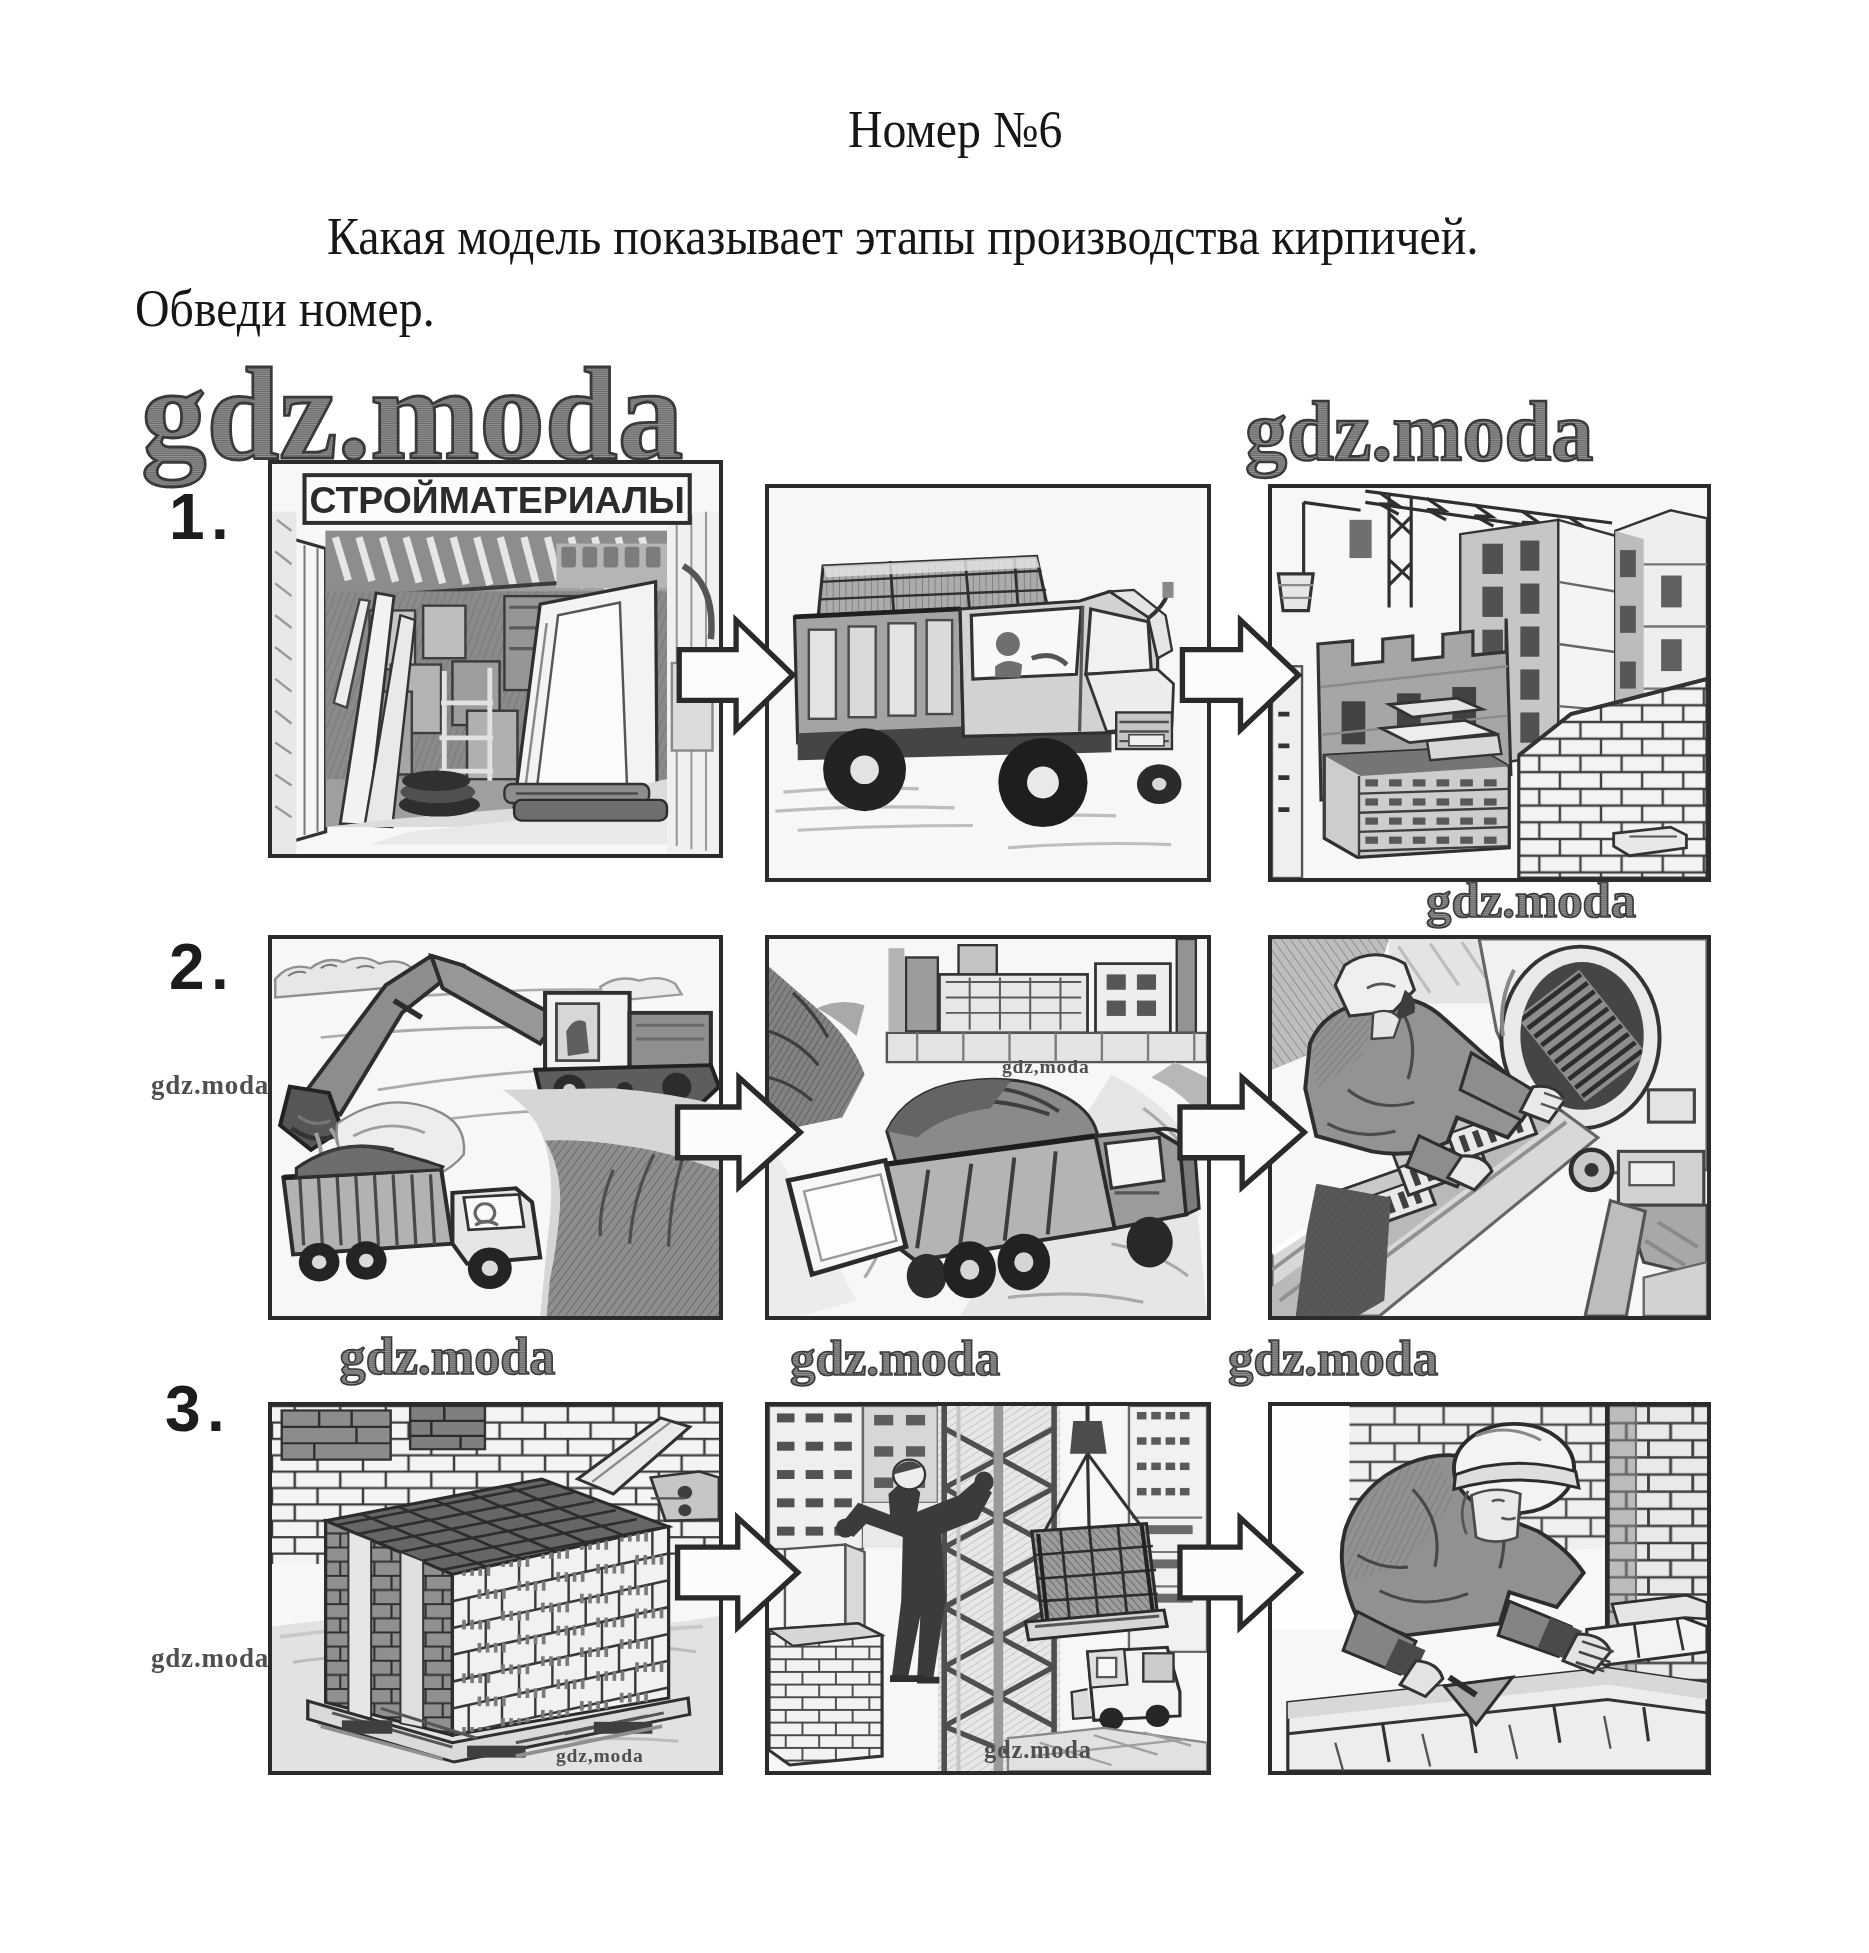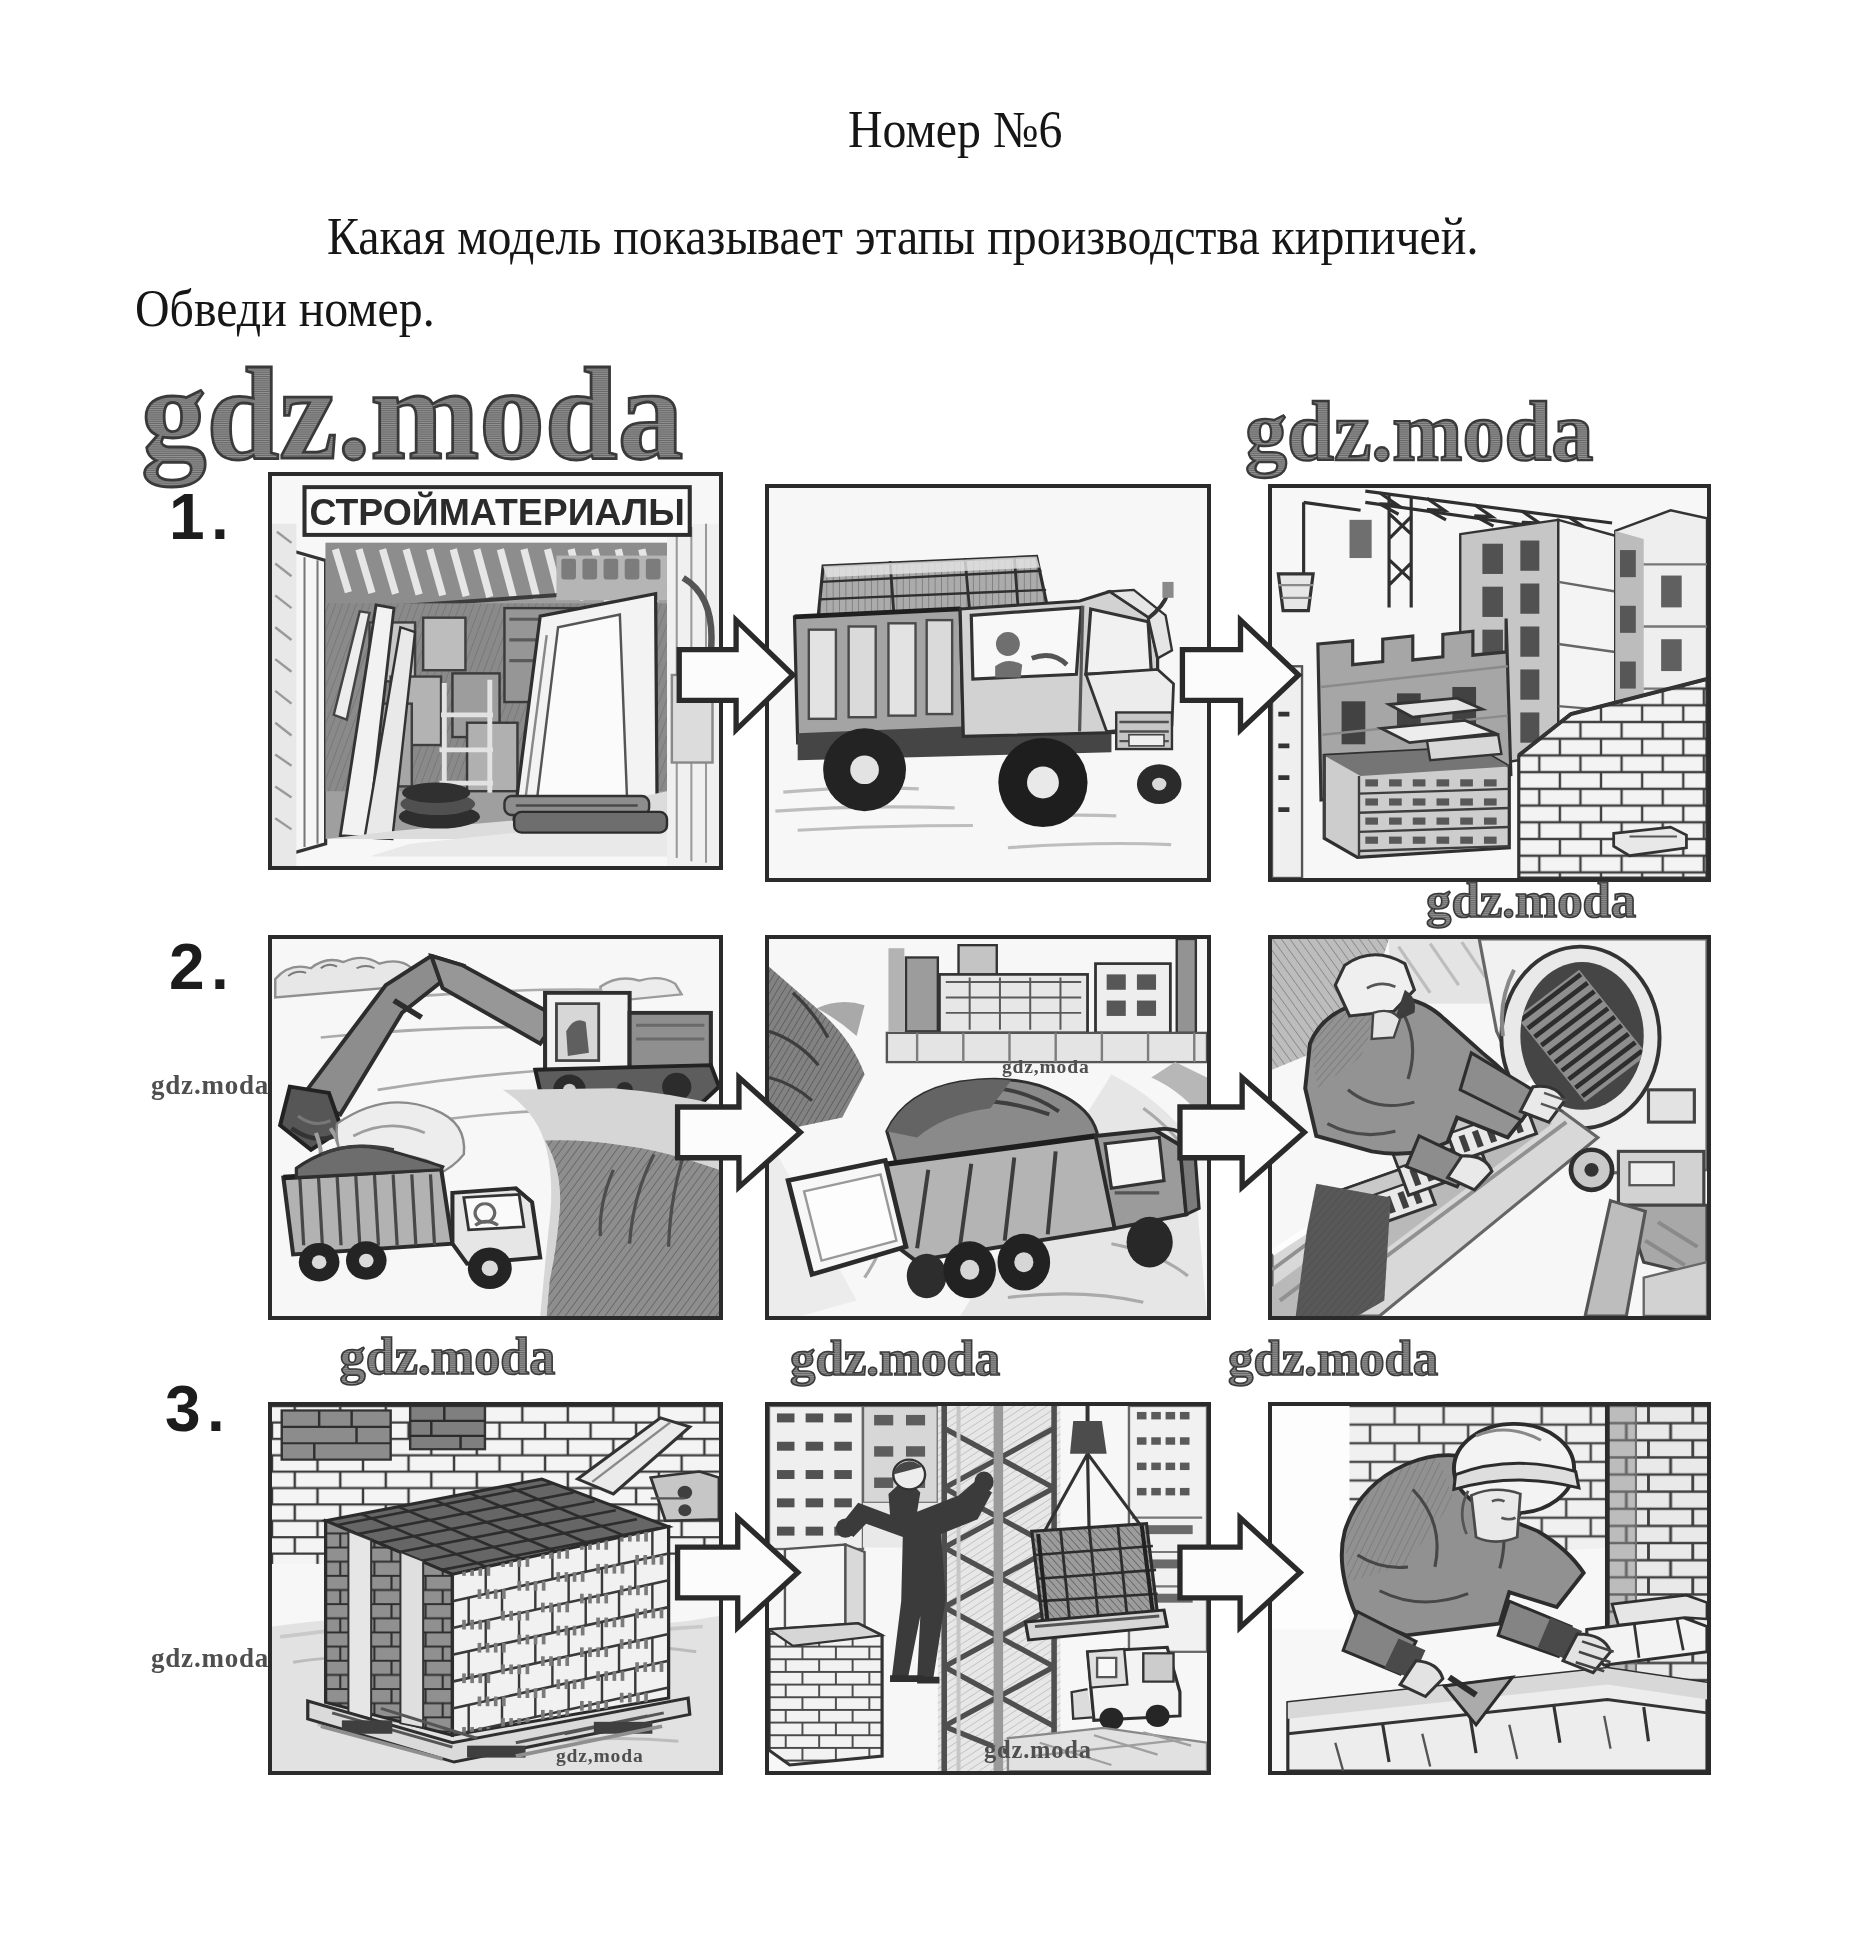--- a/index.html
+++ b/index.html
@@ -17,21 +17,21 @@
       <pattern id="hzwR" width="7" height="4.6" patternUnits="userSpaceOnUse">
         <rect width="7" height="4.6" fill="#e7e7e7"></rect>
         <path d="M0,1.1 H7 M0,3.4 H7" stroke="#3e3e3e" stroke-width="1.5"></path>
       </pattern>
     </defs>
     <text x="0" y="103" font-family="Liberation Serif,serif" font-weight="bold" font-size="103px" fill="url(#hzwR)" stroke="#3a3a3a" stroke-width="2.8">gdz.moda</text>
   </svg>
 <div class="abs" style="left:169px;top:480px;font-family:'Liberation Sans',sans-serif;font-weight:bold;font-size:64px;color:#1c1c1c;letter-spacing:6.5px;">1.</div>
 <div class="abs" style="left:169px;top:930px;font-family:'Liberation Sans',sans-serif;font-weight:bold;font-size:64px;color:#1c1c1c;letter-spacing:6.5px;">2.</div>
 <div class="abs" style="left:165px;top:1372px;font-family:'Liberation Sans',sans-serif;font-weight:bold;font-size:64px;color:#1c1c1c;letter-spacing:6.5px;">3.</div>
-<div class="abs" style="left:268px;top:472px;width:447px;height:390px;border:4.1px solid #2b2b2b;background:#e5e5e5;overflow:hidden"><svg width="447" height="390" viewBox="0 0 550 490" preserveAspectRatio="none">
+<div class="abs" style="left:268px;top:460px;width:447px;height:390px;border:4.1px solid #2b2b2b;background:#e5e5e5;overflow:hidden"><svg width="447" height="390" viewBox="0 0 550 490" preserveAspectRatio="none">
       <defs>
         <pattern id="h11a" width="8" height="8" patternUnits="userSpaceOnUse" patternTransform="rotate(20)">
           <line x1="0" y1="0" x2="0" y2="8" stroke="#4f4f4f" stroke-width="2.0"></line>
         </pattern>
         <pattern id="h11b" width="9" height="9" patternUnits="userSpaceOnUse" patternTransform="rotate(90)">
           <line x1="0" y1="0" x2="0" y2="9" stroke="#8a8a8a" stroke-width="1.8"></line>
         </pattern>
       </defs>
       <rect x="0" y="0" width="550" height="490" fill="#f7f7f7"></rect>
       <polygon points="4,88 66,106 66,462 4,480" fill="#f6f6f6" stroke="#333" stroke-width="4"></polygon>

